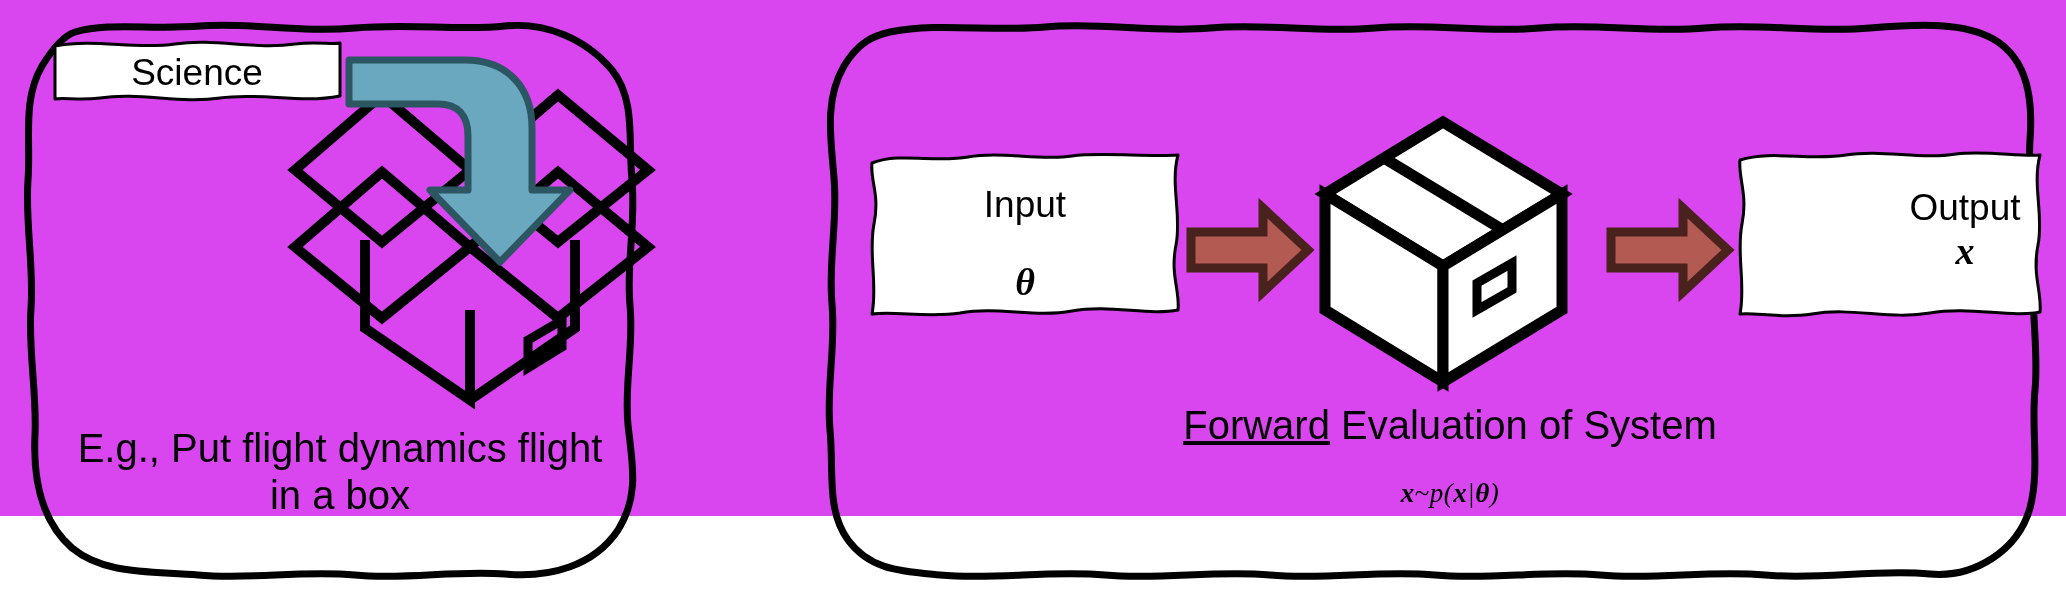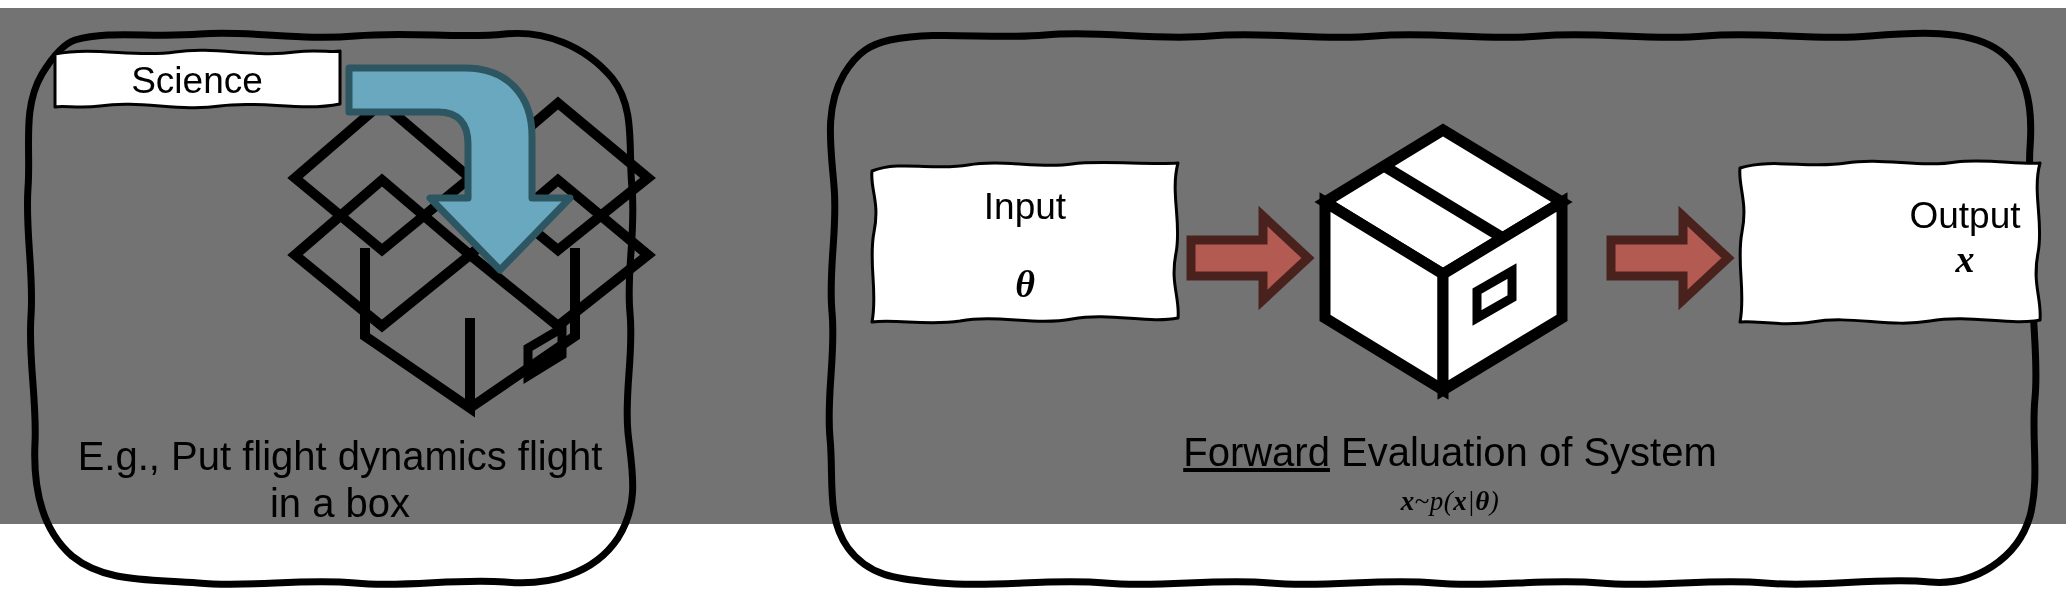--- a/index.html
+++ b/index.html
@@ -11,22 +11,21 @@
     width: 2066px;
     height: 610px;
     font-family: "Liberation Sans", sans-serif;
     color: #000000;
     overflow: hidden;
   }
   #canvas {
     position: relative;
     width: 2066px;
     height: 516px;
-    background: #737373;
-    margin-top: 8px;
+    background: #d946ef;
   }
   .abs { position: absolute; }
 
   .panel-svg { position: absolute; top: 0; left: 0; }
 
   .caption {
     position: absolute;
     text-align: center;
     line-height: 1.18;
     font-size: 40px;
@@ -51,32 +50,32 @@
   .io-box-text {
     position: absolute;
     display: flex;
     flex-direction: column;
     align-items: center;
     justify-content: center;
     text-align: center;
     font-size: 37px;
     line-height: 1.16;
   }
-  #input-box-text { left: 880px; top: 158px; width: 290px; height: 160px; gap: 33px; }
+  #input-box-text { left: 880px; top: 164px; width: 290px; height: 160px; gap: 33px; }
   #output-box-text { left: 1820px; top: 150px; width: 290px; height: 160px; }
 
   .mathsym {
     font-family: "Liberation Serif", serif;
     font-style: italic;
     font-weight: bold;
     font-size: 38px;
   }
 
   #right-caption {
-    left: 1050px; top: 421px; width: 800px;
+    left: 1050px; top: 402px; width: 800px;
   }
   #right-caption .u { text-decoration: underline; }
   #formula {
     position: absolute;
     left: 1050px; top: 478px; width: 800px;
     text-align: center;
     font-family: "Liberation Serif", serif;
     font-size: 27px;
     letter-spacing: 0.5px;
   }

